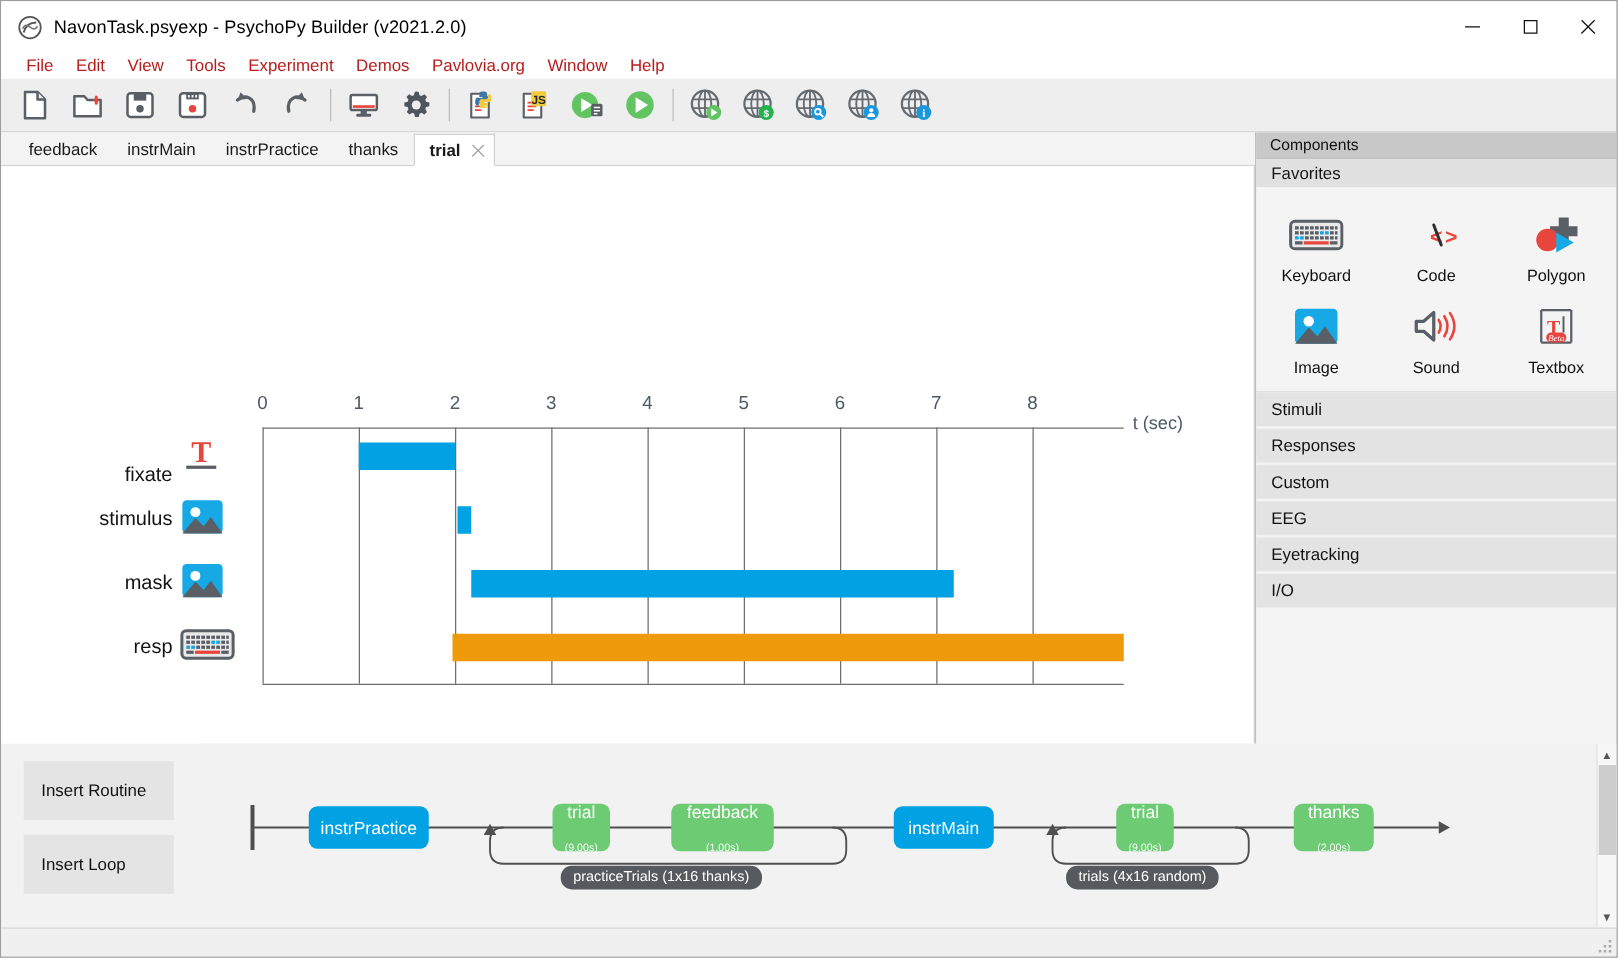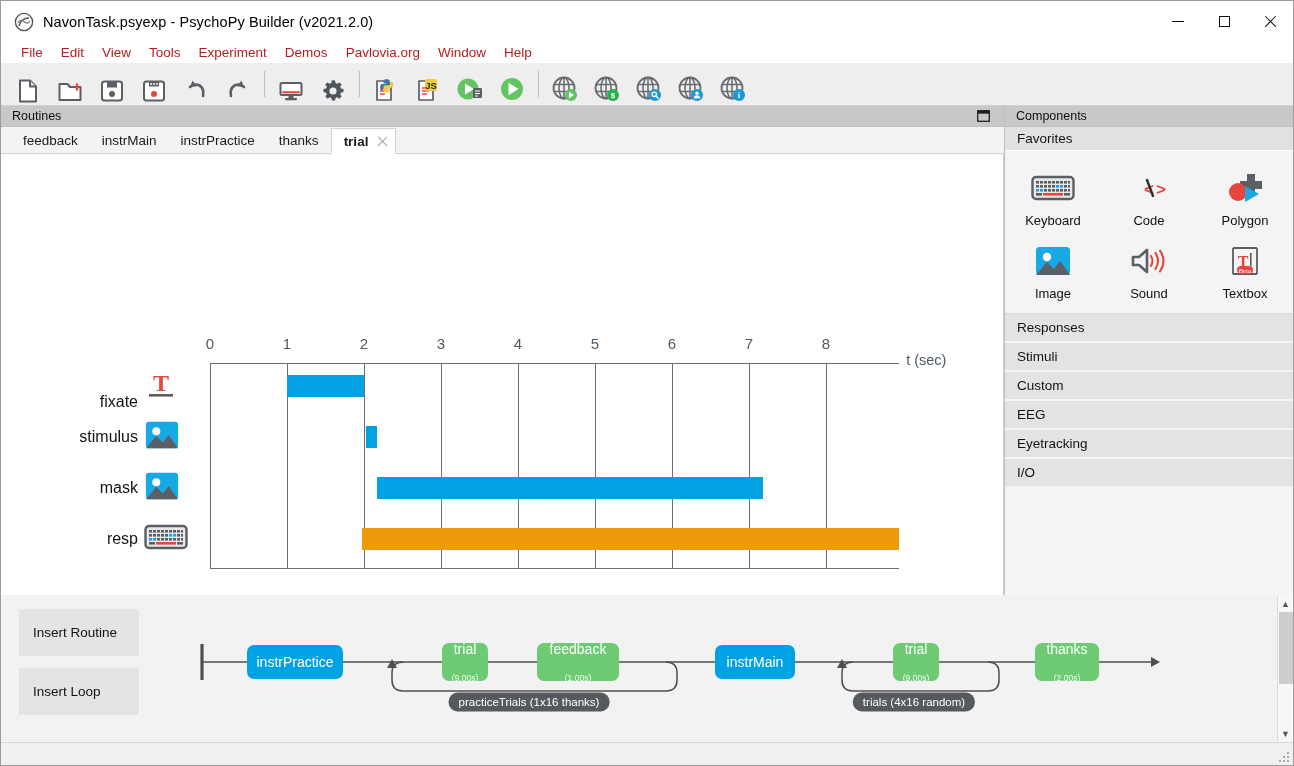--- a/index.html
+++ b/index.html
@@ -61,21 +61,21 @@
   
   .toolbar {
     height: 43px; flex: 0 0 43px;
     background: #eeeeee;
     display: flex; align-items: center;
     padding-left: 6px;
     border-bottom: 1px solid #d0d0d0;
   }
   .tb-btn {
     width: 42px; height: 40px;
-    display: flex; align-items: flex-end; justify-content: center;
+    display: flex; align-items: center; justify-content: center;
     cursor: default; border-radius: 3px;
   }
   .tb-sep { width: 1px; height: 26px; background: #bdbdbd; margin: 0 5px; }
 
   
   .body-area { flex: 1 1 auto; display: flex; min-height: 0; }
   .left-col { flex: 1 1 auto; display: flex; flex-direction: column; min-width: 0; }
 
   
   .panel-header {
@@ -401,29 +401,20 @@
         <text x="21" y="24.4" font-family="'Liberation Serif',serif" font-size="9" font-weight="bold" fill="#fff" text-anchor="middle">i</text>
       </svg>
     </div>
 
   </div>
 
   <div class="body-area">
 
     <div class="left-col">
 
-      <div class="panel-header">
-        <span>Routines</span>
-        <span class="pin">
-          <svg width="13" height="12" viewBox="0 0 13 12">
-            <rect x="0.7" y="0.7" width="11.6" height="10.6" fill="none" stroke="#222" stroke-width="1.3"></rect>
-            <rect x="0.7" y="0.7" width="11.6" height="3" fill="#222"></rect>
-          </svg>
-        </span>
-      </div>
 
       <div class="routines-wrap">
 
         <div class="tabbar">
           <div class="tab">feedback</div>
           <div class="tab">instrMain</div>
           <div class="tab">instrPractice</div>
           <div class="tab">thanks</div>
           <div class="tab active">
             <span>trial</span>
@@ -636,22 +627,22 @@
               <rect x="12" y="21" width="16" height="8" rx="4" fill="#e8453c"></rect>
               <text x="20" y="27.6" font-family="'Liberation Serif',serif" font-size="7" font-style="italic" fill="#fff" text-anchor="middle">Beta</text>
             </svg>
           </div>
           <div class="fav-label">Textbox</div>
         </div>
 
       </div>
 
       <div class="cat-list">
+        <div class="cat-row">Stimuli</div>
         <div class="cat-row">Responses</div>
-        <div class="cat-row">Stimuli</div>
         <div class="cat-row">Custom</div>
         <div class="cat-row">EEG</div>
         <div class="cat-row">Eyetracking</div>
         <div class="cat-row">I/O</div>
       </div>
 
       <div class="comp-filler"></div>
     </div>
   </div>
 

